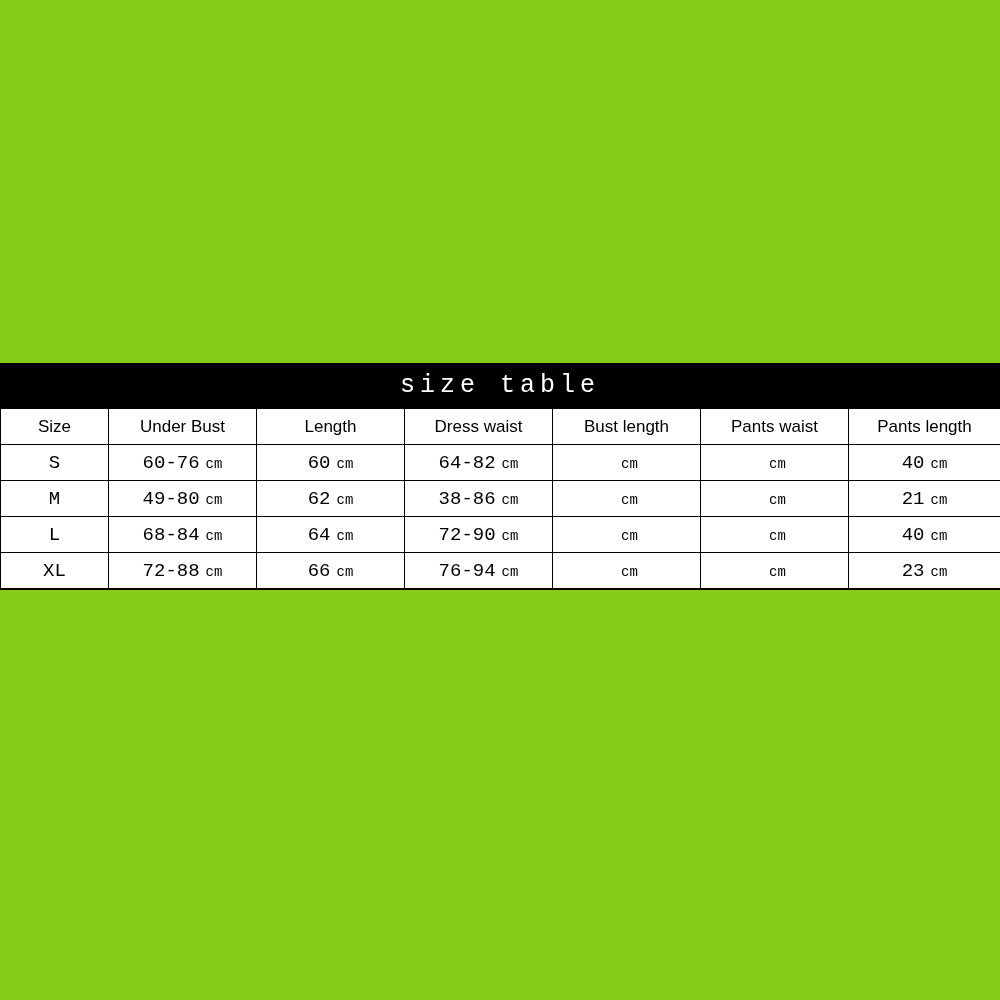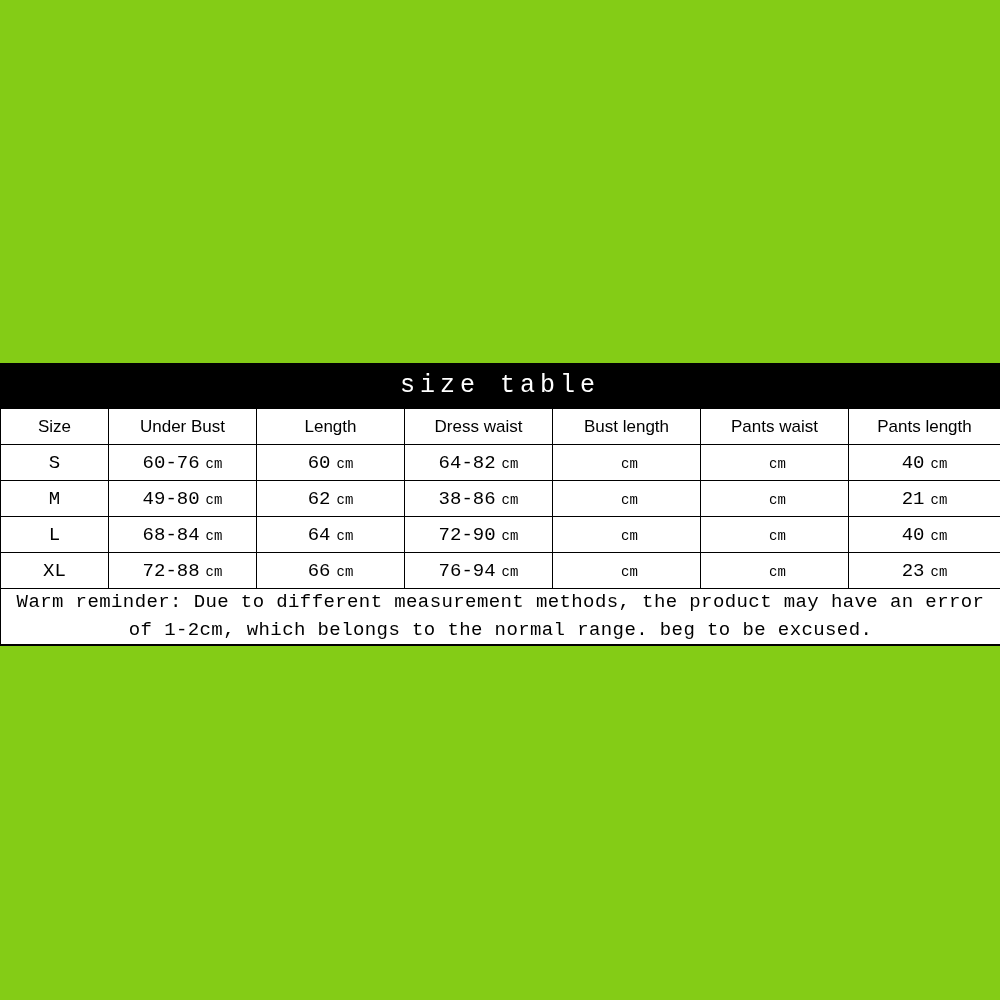--- a/index.html
+++ b/index.html
@@ -173,21 +173,18 @@
         </tr>
         <tr>
           <td class="size-label">XL</td>
           <td><span class="cell-inner"><span class="val">72-88</span><span class="unit">cm</span></span></td>
           <td><span class="cell-inner"><span class="val">66</span><span class="unit">cm</span></span></td>
           <td><span class="cell-inner"><span class="val">76-94</span><span class="unit">cm</span></span></td>
           <td><span class="cell-inner"><span class="val"></span><span class="unit">cm</span></span></td>
           <td><span class="cell-inner"><span class="val"></span><span class="unit">cm</span></span></td>
           <td><span class="cell-inner"><span class="val">23</span><span class="unit">cm</span></span></td>
         </tr>
-        <tr class="note-row">
-          <td colspan="7">Warm reminder: Due to different measurement methods, the product may have an error of 1-2cm, which belongs to the normal range. beg to be excused.</td>
-        </tr>
       </tbody>
     </table>
 
   </div>
 
 </div>
 
 </body></html>

